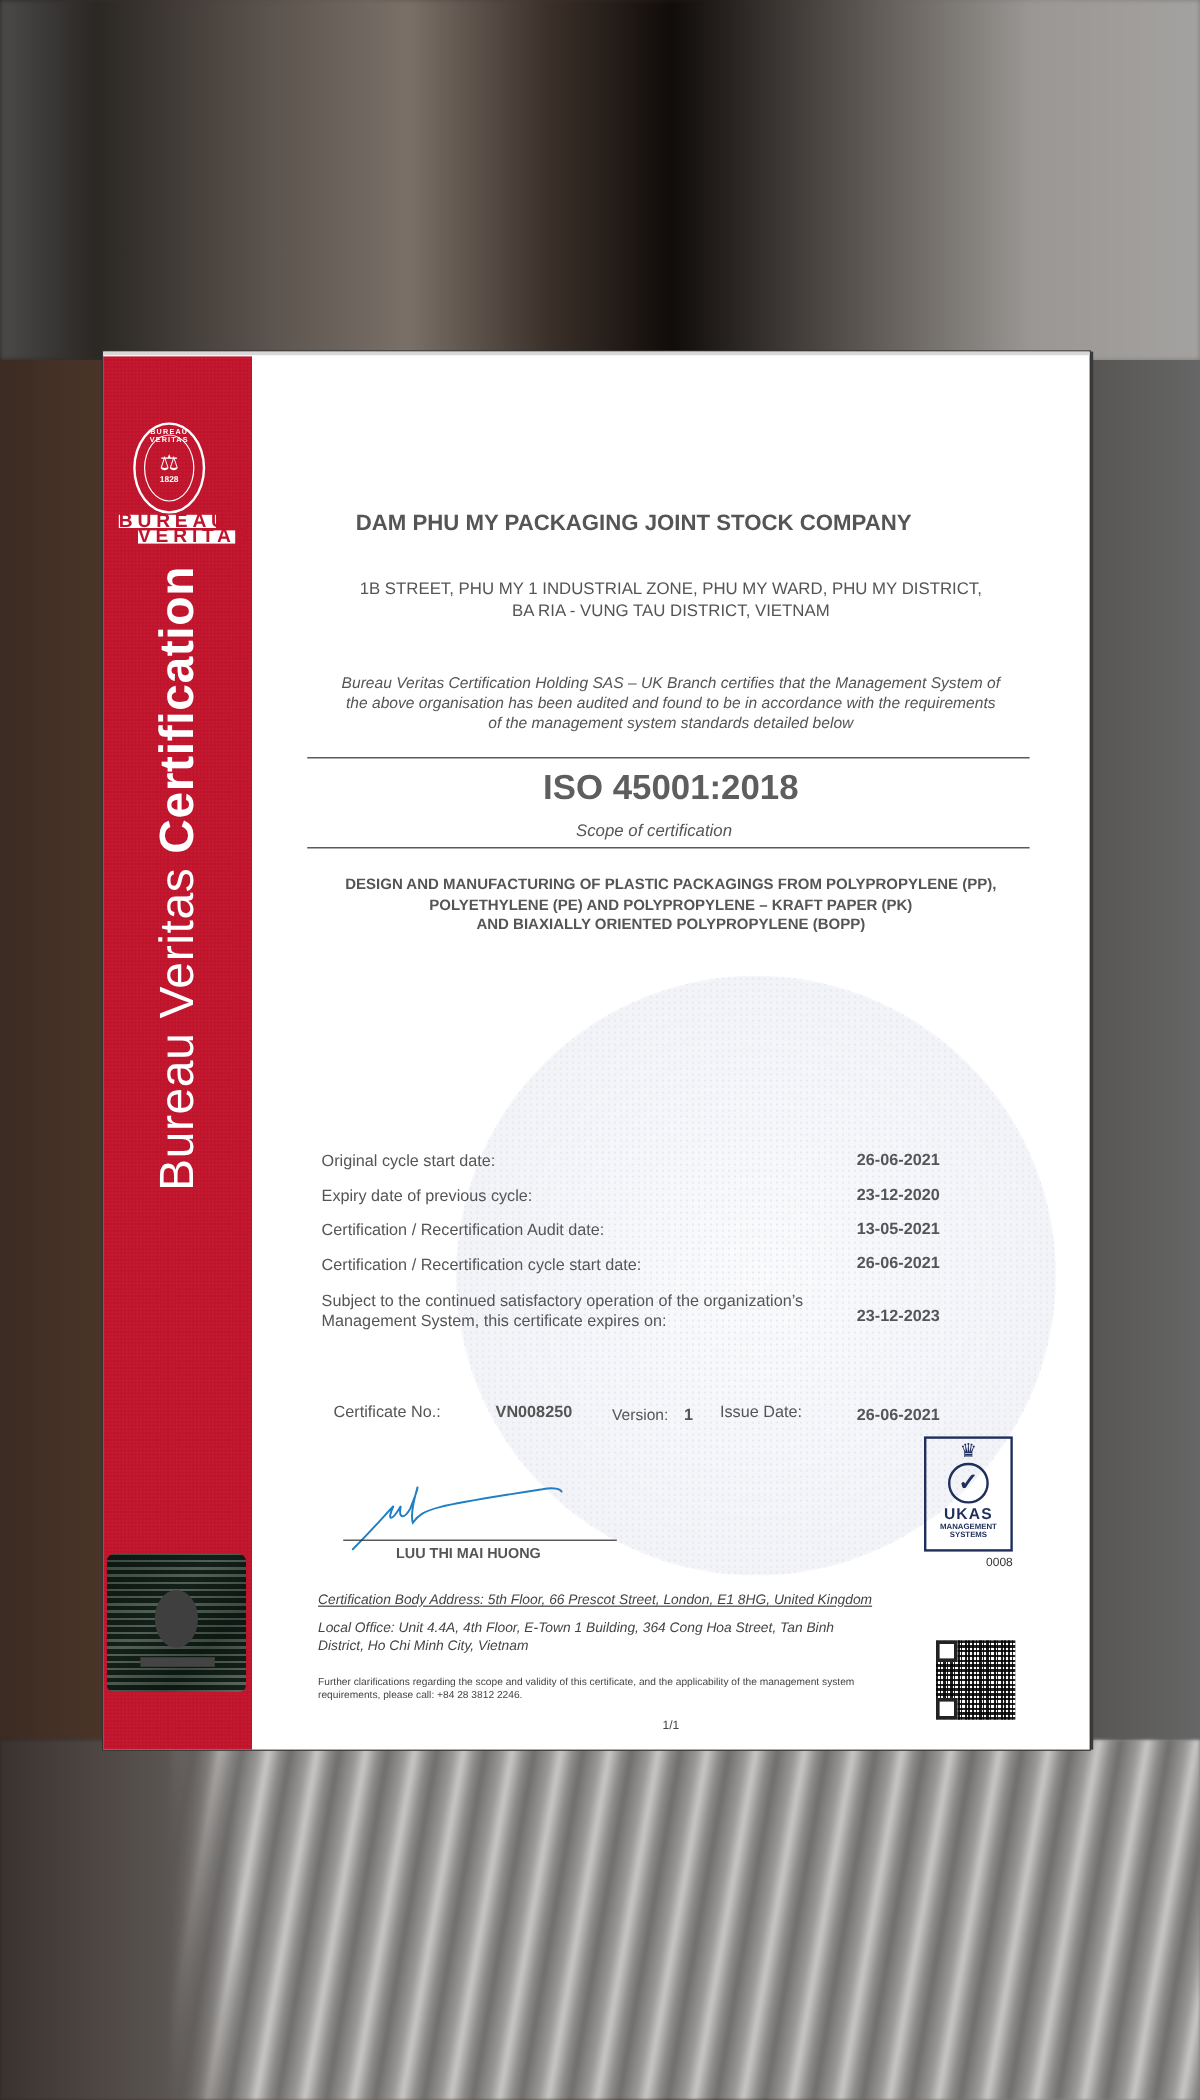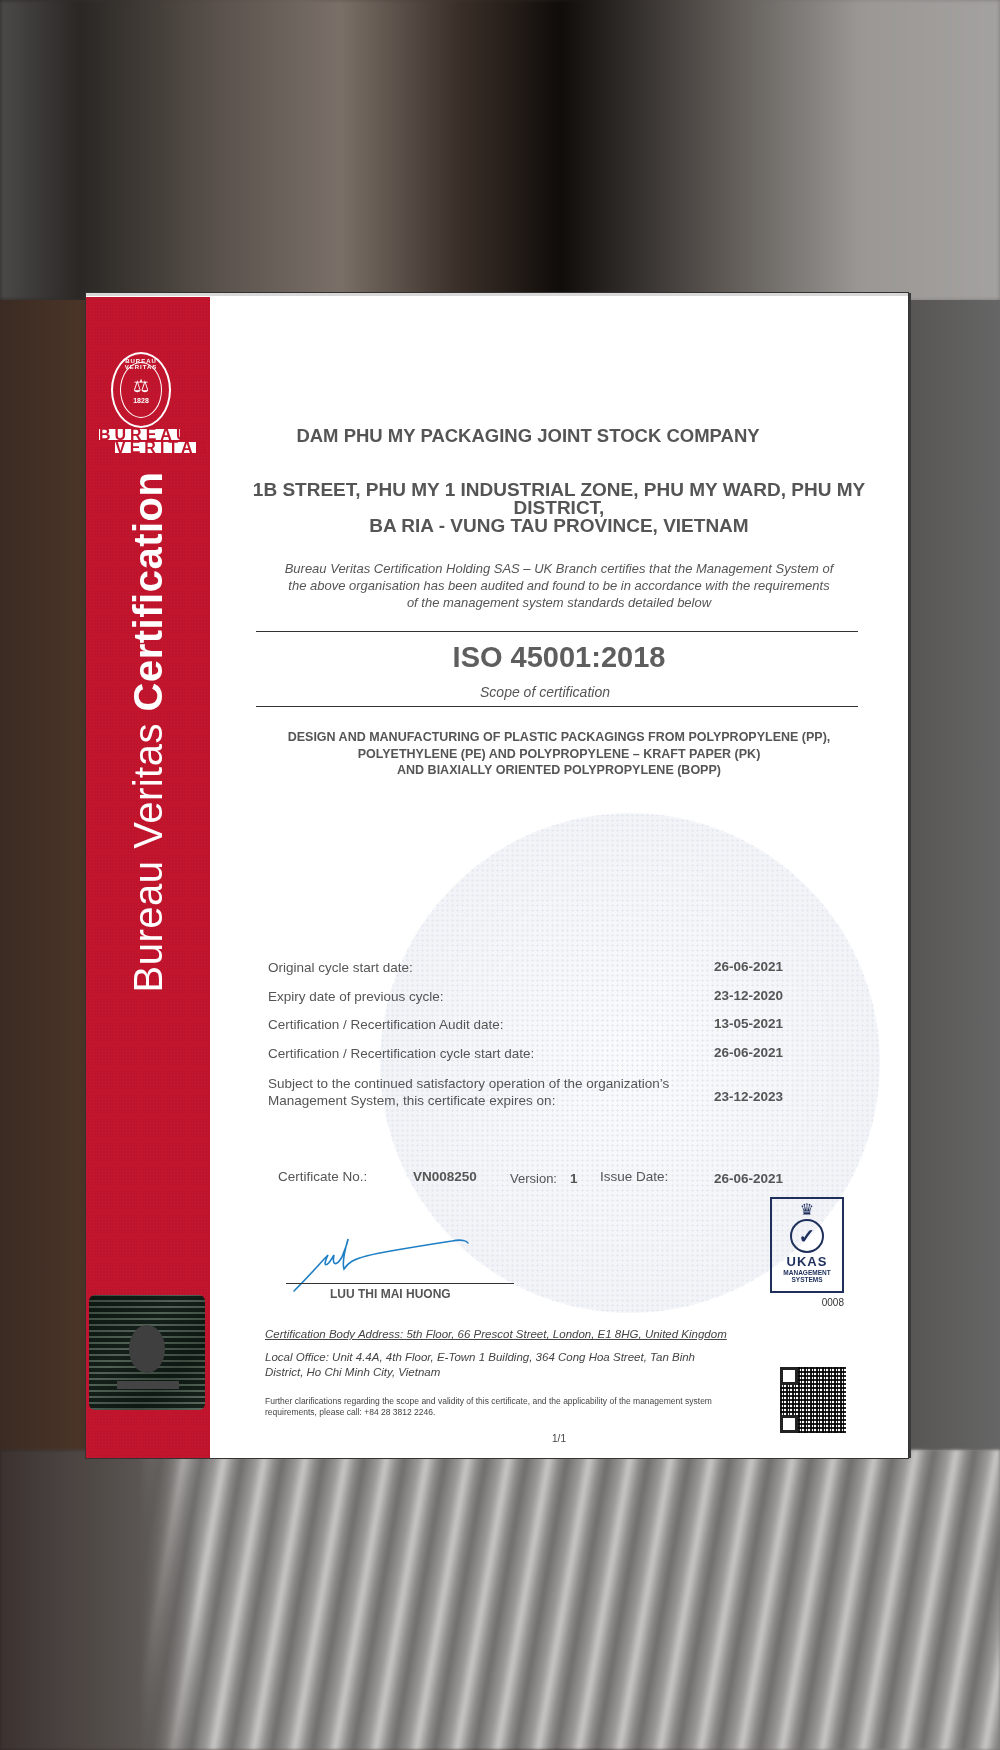--- a/index.html
+++ b/index.html
@@ -45,21 +45,21 @@
       linear-gradient(135deg,#1a2420,#3b4a42 40%,#1c2622 70%,#4b5a50);}
   .hologram .holo-head{position:absolute;left:40px;top:30px;width:36px;height:48px;border-radius:50%;background:#3e3f3e;}
   .hologram .holo-bar{position:absolute;left:28px;top:86px;width:62px;height:8px;background:#444;}
 
   .content{position:absolute;left:124px;top:0;width:698px;height:1165px;}
   .globe{position:absolute;left:170px;top:520px;width:500px;height:500px;border-radius:50%;
     background:radial-gradient(circle at 50% 50%, rgba(230,232,240,.25) 0%, rgba(225,228,238,.55) 70%, rgba(255,255,255,0) 72%),
       radial-gradient(#e3e4ee 1px, transparent 1.3px);
     background-size:auto, 5px 5px;opacity:.8;}
   .company{position:absolute;left:0;width:636px;top:132px;text-align:center;font-size:18.5px;font-weight:bold;color:#555;}
-  .address{position:absolute;left:0;width:698px;top:188px;text-align:center;font-size:19px;font-weight:bold;color:#555;line-height:18px;}
+  .address{position:absolute;left:0;width:698px;top:188px;text-align:center;font-size:14px;font-weight:normal;color:#555;line-height:18px;}
   .intro{position:absolute;left:60px;width:578px;top:267px;text-align:center;font-size:13px;font-style:italic;color:#555;line-height:17px;}
   .rule{position:absolute;left:46px;width:602px;height:1px;background:#333;}
   .rule.r1{top:338px;}
   .rule.r2{top:413px;}
   .standard{position:absolute;left:0;width:698px;top:348px;text-align:center;font-size:29px;font-weight:bold;color:#5e5e5e;}
   .scope-label{position:absolute;left:0;width:670px;top:391px;text-align:center;font-size:14px;font-style:italic;color:#555;}
   .scope{position:absolute;left:0;width:698px;top:436px;text-align:center;font-size:12.5px;font-weight:bold;color:#555;line-height:16.5px;}
 
   .dates{position:absolute;left:58px;top:666px;width:560px;}
   .date-row{position:absolute;left:0;width:560px;font-size:13.5px;color:#555;}
@@ -123,21 +123,21 @@
       <div class="holo-bar"></div>
     </div>
   </div>
 
   <div class="content">
     <div class="globe"></div>
 
     <div class="company">DAM PHU MY PACKAGING JOINT STOCK COMPANY</div>
     <div class="address">
       <div>1B STREET, PHU MY 1 INDUSTRIAL ZONE, PHU MY WARD, PHU MY DISTRICT,</div>
-      <div>BA RIA - VUNG TAU PROVINCE, VIETNAM</div>
+      <div>BA RIA - VUNG TAU DISTRICT, VIETNAM</div>
     </div>
 
     <div class="intro">
       <div>Bureau Veritas Certification Holding SAS – UK Branch certifies that the Management System of</div>
       <div>the above organisation has been audited and found to be in accordance with the requirements</div>
       <div>of the management system standards detailed below</div>
     </div>
 
     <div class="rule r1"></div>
     <div class="standard">ISO 45001:2018</div>

